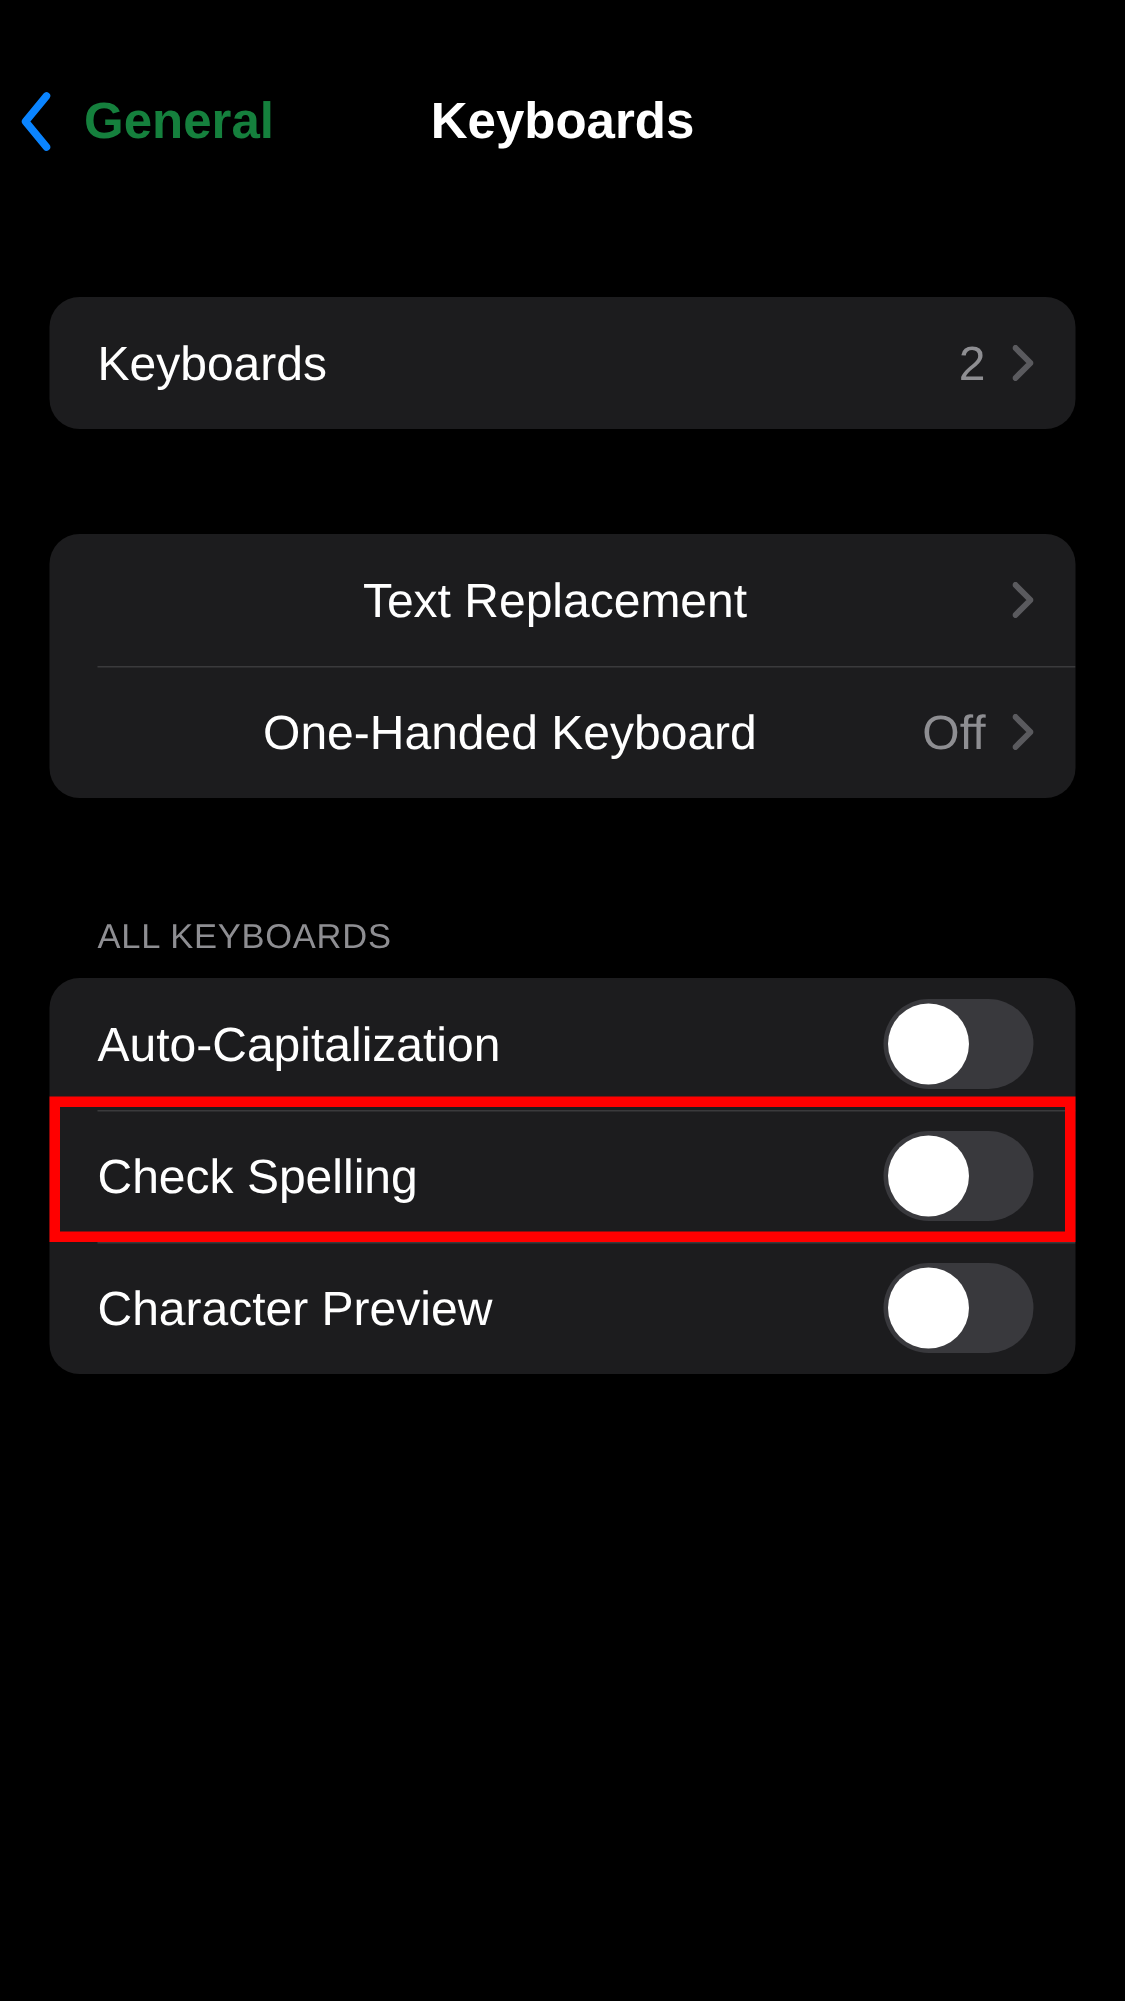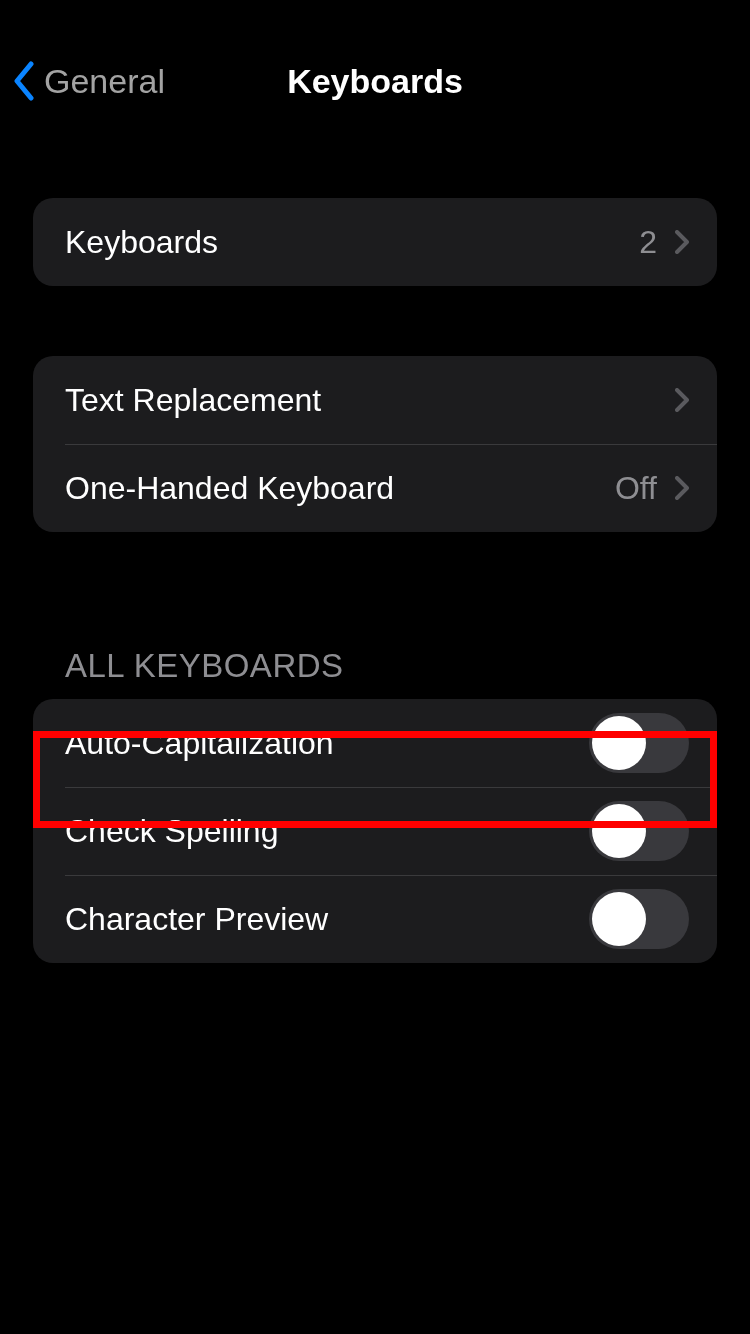--- a/index.html
+++ b/index.html
@@ -20,23 +20,24 @@
       display: flex;
       align-items: center;
       position: relative;
       padding-top: 42px;
     }
     .back-btn {
       display: flex;
       align-items: center;
       position: absolute;
       left: 12px;
-      color: #a3a3a3;
+      color: #15803d;
       font-size: 34px;
-      font-weight: 400;
+      font-weight: 700;
+      gap: 12px;
     }
     .back-chevron {
       width: 24px;
       height: 40px;
       margin-right: 8px;
       stroke: #0a84ff;
       stroke-width: 5;
       fill: none;
       stroke-linecap: round;
       stroke-linejoin: round;
@@ -55,28 +56,29 @@
     .group {
       background: #1c1c1e;
       border-radius: 20px;
       overflow: hidden;
     }
     .group-gap-lg {
       margin-top: 78px;
     }
     .group-gap-md {
       margin-top: 70px;
+      text-align: center;
     }
     .section-header {
       color: #8e8e92;
-      font-size: 33px;
+      font-size: 23px;
       font-weight: 400;
       letter-spacing: 0.5px;
       padding: 0 0 14px 32px;
-      margin-top: 115px;
+      margin-top: 79px;
     }
     .row {
       display: flex;
       align-items: center;
       height: 88px;
       padding: 0 28px 0 32px;
       position: relative;
     }
     .row + .row::before {
       content: "";

